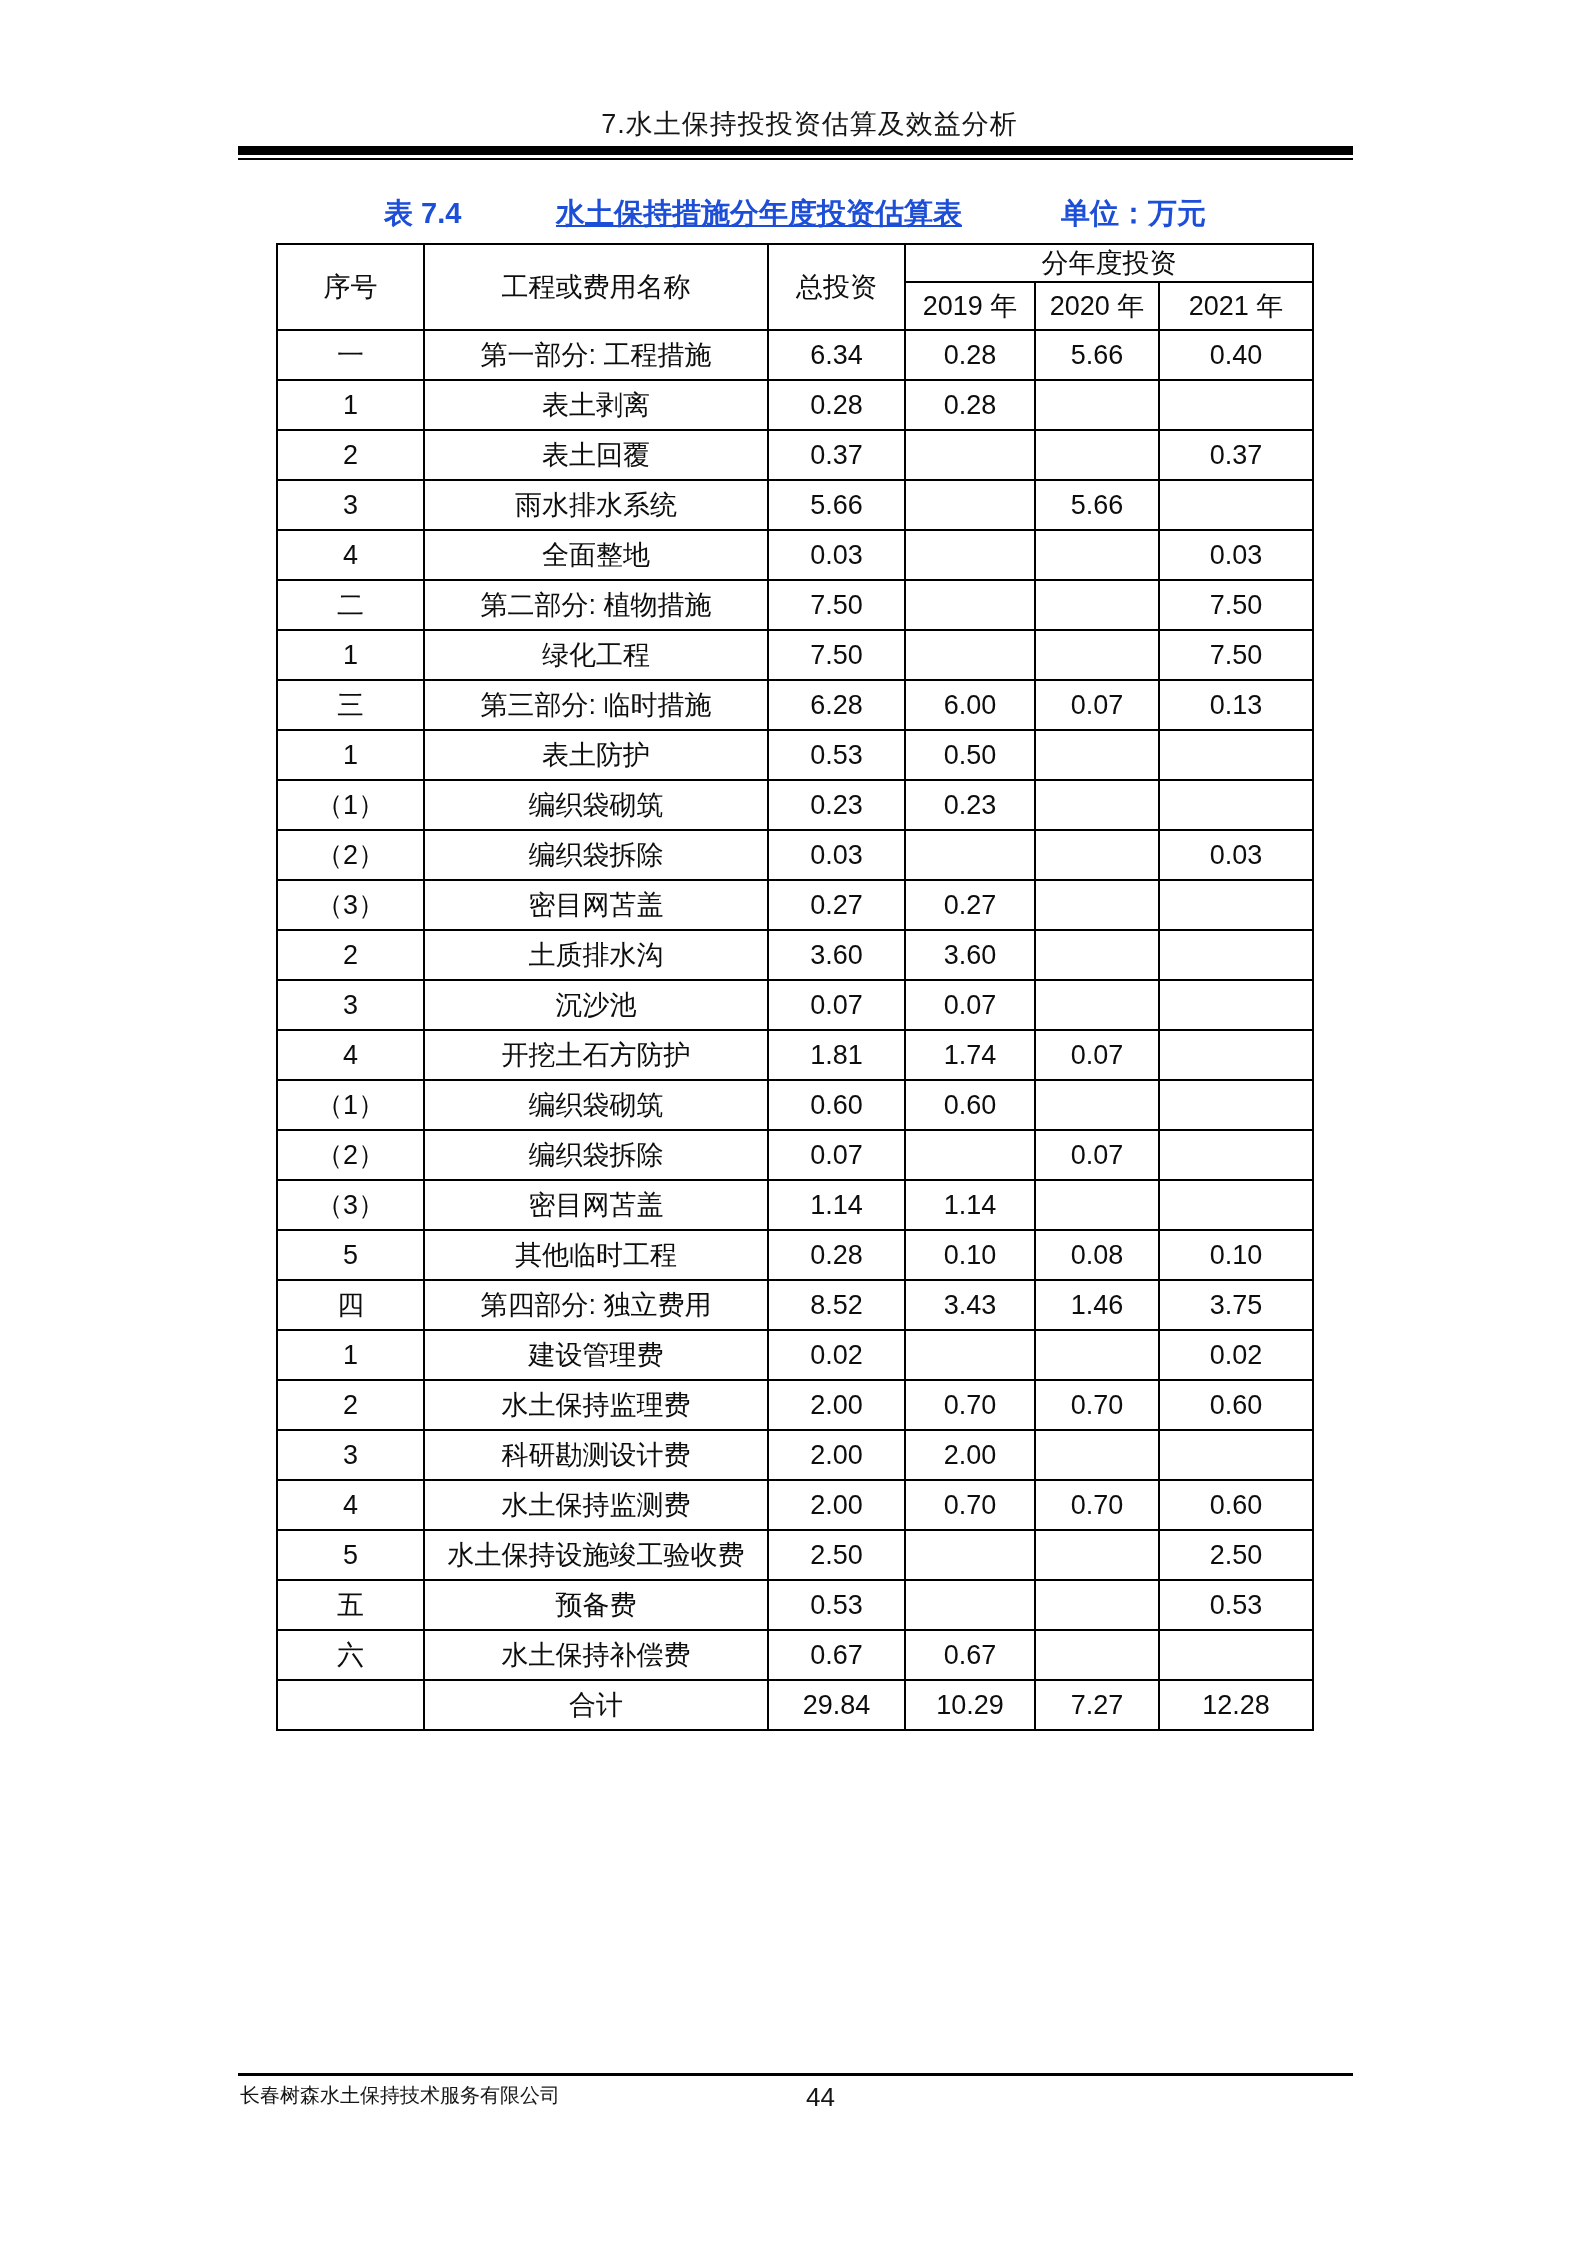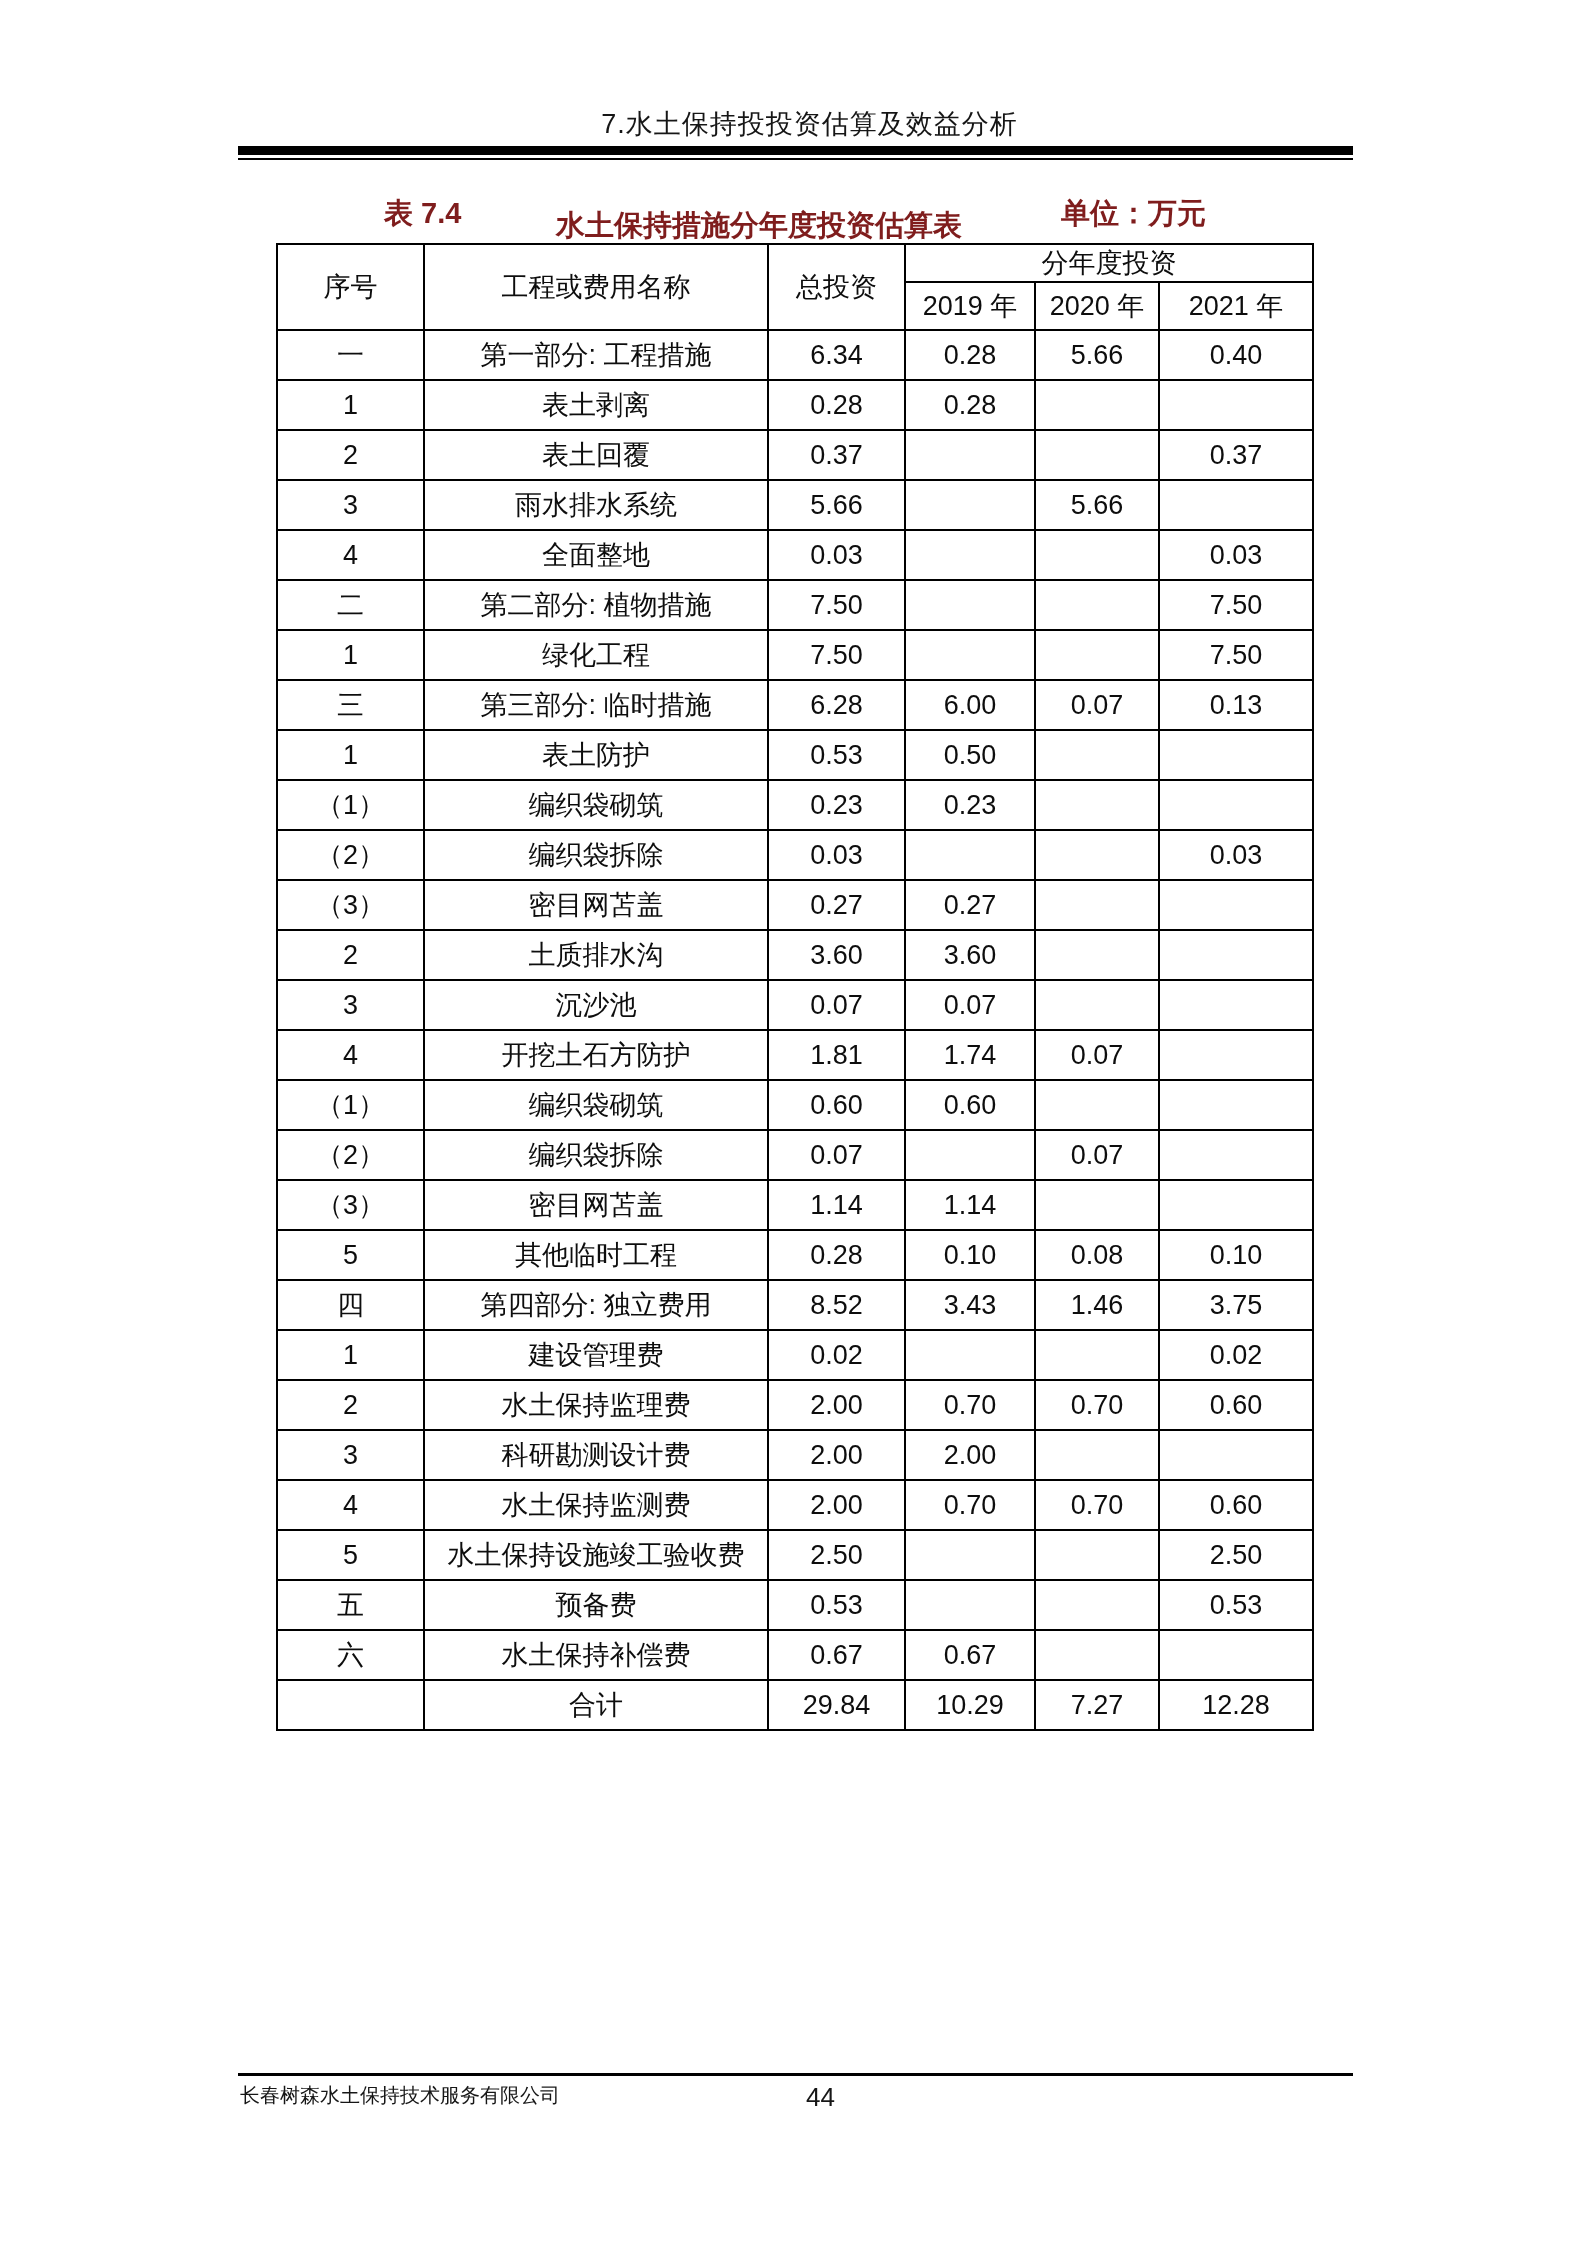--- a/index.html
+++ b/index.html
@@ -17,24 +17,24 @@
     text-align:center; font-size:27px; color:#161616; letter-spacing:1px;
     white-space:nowrap;
   }
   .header-rule { position:absolute; top:146px; left:238px; width:1115px; }
   .header-rule .thick { height:9px; background:#000; }
   .header-rule .thin  { height:2px; background:#000; margin-top:3px; }
 
   
   .caption-row {
     position:absolute; top:194px; left:238px; width:1115px; height:42px;
-    font-size:29px; font-weight:bold; color:#7f1d1d;
+    font-size:29px; font-weight:bold; color:#1d4ed8;
   }
   .caption-label { position:absolute; left:146px; top:0; white-space:nowrap; }
-  .caption-title { position:absolute; left:318px; top:12px; white-space:nowrap; }
+  .caption-title { position:absolute; left:318px; top:0; white-space:nowrap;text-decoration:underline; }
   .caption-unit  { position:absolute; left:823px; top:0; white-space:nowrap; }
 
   
   table.estimate {
     position:absolute; top:243px; left:276px; width:1036px;
     border-collapse:collapse; table-layout:fixed;
     border:2px solid #0c4a6e;
   }
   table.estimate th, table.estimate td {
     border:2px solid #000;

